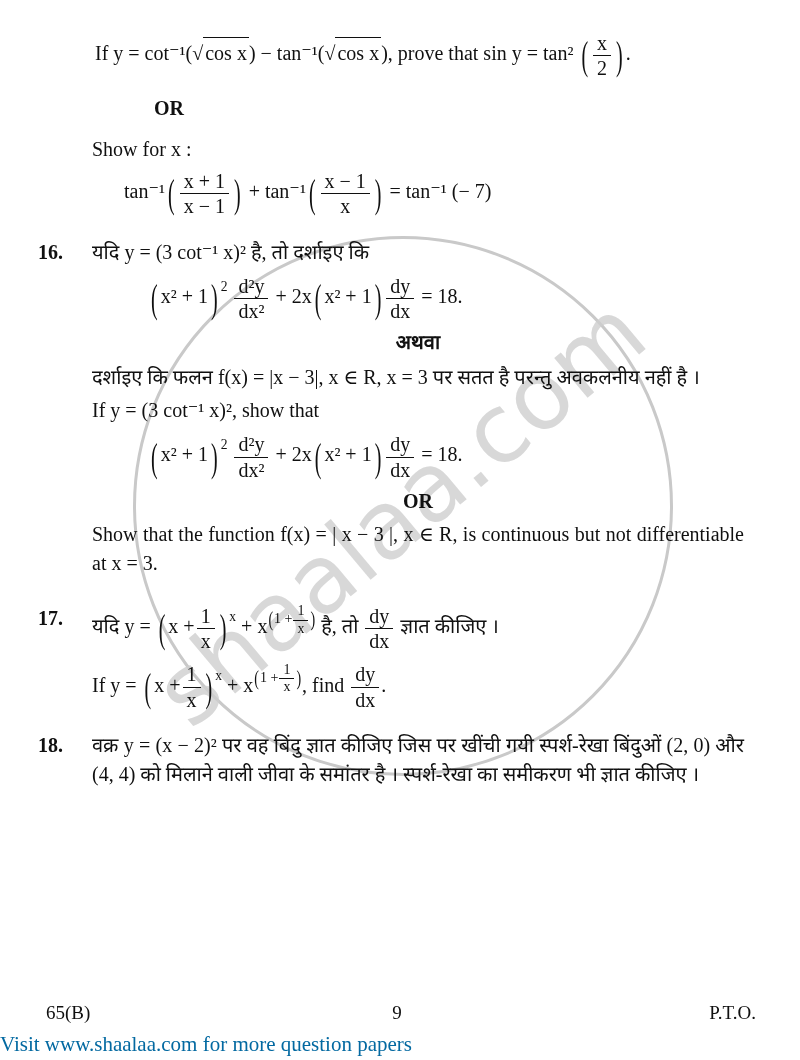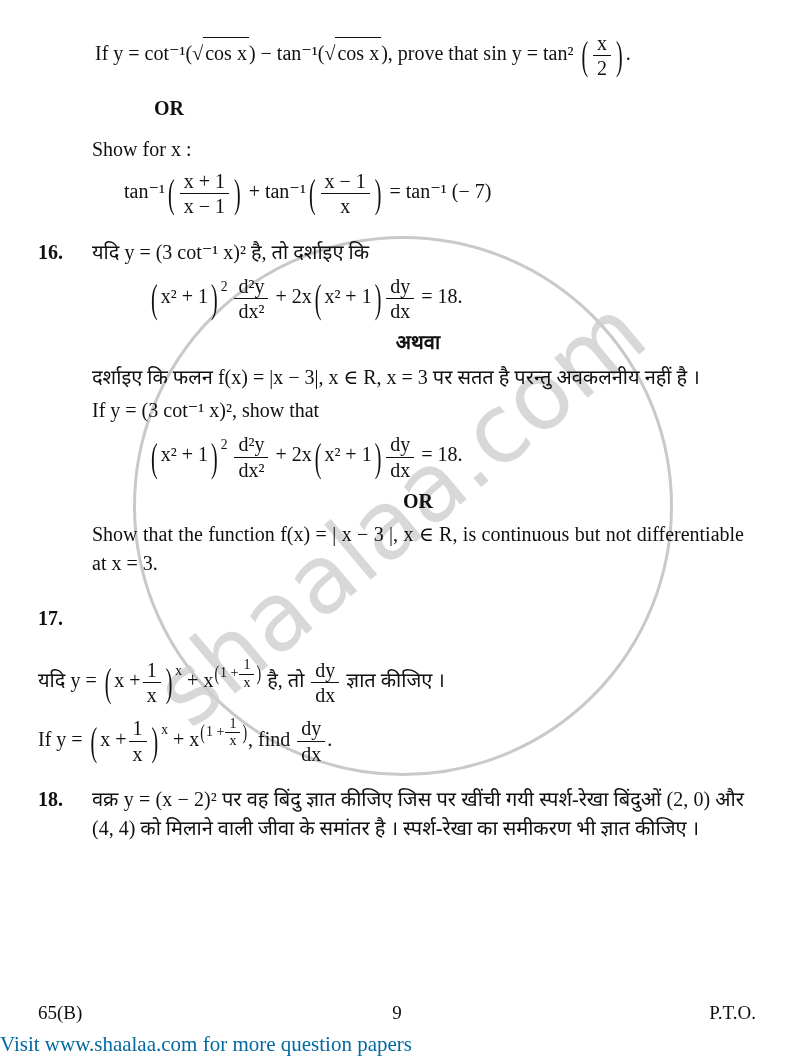--- a/index.html
+++ b/index.html
@@ -32,21 +32,21 @@
   .mathline { white-space: nowrap; }
   .indent-a { margin-left: 57px; }
   .indent-b { margin-left: 86px; }
   .or-first { margin: 14px 0 0 116px; }
   .label-line { margin-top: 12px; margin-left: 54px; }
   .eq-top { margin-top: 6px; }
   .bold { font-weight: bold; }
   .center { text-align: center; }
   .qrow { display: flex; }
   .mt-lg { margin-top: 20px; }
-  .mt-xl { margin-top: 26px; flex-direction: column; }
+  .mt-xl { margin-top: 26px; }
   .qnum { flex: 0 0 54px; font-weight: bold; }
   .qbody { flex: 1 1 auto; min-width: 0; }
   .para { text-align: justify; }
   .eq-indent { margin: 8px 0 6px 56px; }
   .gap-sm { margin-top: 6px; }
   .gap-xs { margin-top: 4px; }
   .gap-md { margin-top: 10px; }
   
   .frac {
     display: inline-block; vertical-align: middle;
@@ -57,21 +57,21 @@
   .bp { display: inline-block; transform: scaleY(2.05); vertical-align: middle; margin: 0 3px; font-weight: 300; }
   .sp { display: inline-block; transform: scaleY(1.5); vertical-align: middle; margin: 0 1px; }
   .exp { font-size: 0.68em; vertical-align: 0.9em; }
   .expgrp { display: inline-block; font-size: 0.7em; vertical-align: 0.7em; line-height: 1; }
   .expgrp .frac { margin: 0 1px; line-height: 1.05; }
   .sqrt { display: inline-block; white-space: nowrap; }
   .rsign { display: inline-block; }
   .rad { display: inline-block; border-top: 1.5px solid #101010; padding: 1px 2px 0; }
   
   .footer { position: absolute; left: 38px; right: 44px; top: 1002px; font-size: 19px; z-index: 1; height: 26px; }
-  .footer .code { position: absolute; left: 0; }
+  .footer .code { position: absolute; left: 8px; }
   .footer .pagenum { position: absolute; left: 50%; transform: translateX(-50%); }
   .footer .pto { position: absolute; right: 0; }
   .banner {
     position: absolute; left: 0; bottom: 3px; z-index: 1;
     font-family: Liberation Serif, serif;
     font-size: 21px; color: #0369a1;
   }
 </style>
 </head>
 <body>

